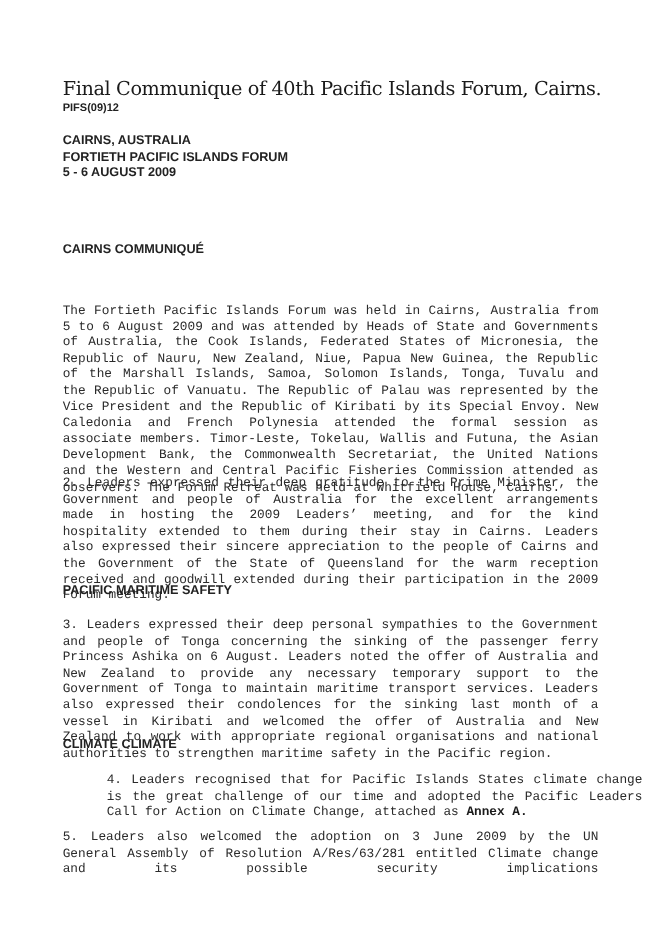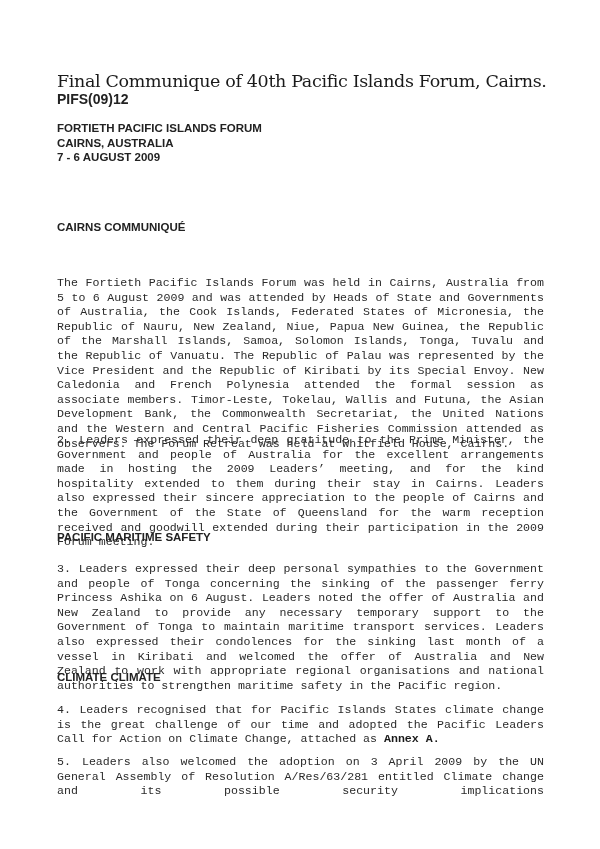--- a/index.html
+++ b/index.html
@@ -32,21 +32,21 @@
       white-space: nowrap;
       margin: 0;
       line-height: 22px;
     }
     .ref {
       position: absolute;
       left: 0;
       top: 92px;
       font-family: "Liberation Sans", sans-serif;
       font-weight: bold;
-      font-size: 14px;
+      font-size: 10px;
       color: #222;
       line-height: 14px;
     }
     .header-block {
       position: absolute;
       left: 0;
       top: 121px;
       font-family: "Liberation Sans", sans-serif;
       font-weight: bold;
       font-size: 11.5px;
@@ -81,34 +81,34 @@
 </head>
 <body>
 
 <div class="page">
 
   <h1 class="title">Final Communique of 40th Pacific Islands Forum, Cairns.</h1>
 
   <div class="ref">PIFS(09)12</div>
 
   <div class="header-block">
+    <div>CAIRNS, AUSTRALIA</div>
     <div>FORTIETH PACIFIC ISLANDS FORUM</div>
-    <div>CAIRNS, AUSTRALIA</div>
-    <div>7 - 6 AUGUST 2009</div>
+    <div>5 - 6 AUGUST 2009</div>
   </div>
 
   <h2 class="heading" style="top:220px;">CAIRNS COMMUNIQUÉ</h2>
 
   <p class="para" style="top:276px;">The Fortieth Pacific Islands Forum was held in Cairns, Australia from 5 to 6 August 2009 and was attended by Heads of State and Governments of Australia, the Cook Islands, Federated States of Micronesia, the Republic of Nauru, New Zealand, Niue, Papua New Guinea, the Republic of the Marshall Islands, Samoa, Solomon Islands, Tonga, Tuvalu and the Republic of Vanuatu. The Republic of Palau was represented by the Vice President and the Republic of Kiribati by its Special Envoy. New Caledonia and French Polynesia attended the formal session as associate members. Timor-Leste, Tokelau, Wallis and Futuna, the Asian Development Bank, the Commonwealth Secretariat, the United Nations and the Western and Central Pacific Fisheries Commission attended as observers. The Forum Retreat was held at Whitfield House, Cairns.</p>
 
   <p class="para" style="top:433px;">2. Leaders expressed their deep gratitude to the Prime Minister, the Government and people of Australia for the excellent arrangements made in hosting the 2009 Leaders’ meeting, and for the kind hospitality extended to them during their stay in Cairns. Leaders also expressed their sincere appreciation to the people of Cairns and the Government of the State of Queensland for the warm reception received and goodwill extended during their participation in the 2009 Forum meeting.</p>
 
   <h2 class="heading" style="top:530px;">PACIFIC MARITIME SAFETY</h2>
 
   <p class="para" style="top:562px;">3. Leaders expressed their deep personal sympathies to the Government and people of Tonga concerning the sinking of the passenger ferry Princess Ashika on 6 August. Leaders noted the offer of Australia and New Zealand to provide any necessary temporary support to the Government of Tonga to maintain maritime transport services. Leaders also expressed their condolences for the sinking last month of a vessel in Kiribati and welcomed the offer of Australia and New Zealand to work with appropriate regional organisations and national authorities to strengthen maritime safety in the Pacific region.</p>
 
   <h2 class="heading" style="top:670px;">CLIMATE CLIMATE</h2>
 
-  <p class="para" style="top:703px;"><span>4. Leaders recognised that for Pacific Islands States climate change is the great challenge of our time and adopted the Pacific Leaders Call for Action on Climate Change, attached as </span><b>Annex A.</b></p>
+  <p class="para" style="top:703px;margin-left:40px;"><span>4. Leaders recognised that for Pacific Islands States climate change is the great challenge of our time and adopted the Pacific Leaders Call for Action on Climate Change, attached as </span><b>Annex A.</b></p>
 
-  <p class="para" style="top:755px; text-align-last: justify;">5. Leaders also welcomed the adoption on 3 April 2009 by the UN General Assembly of Resolution A/Res/63/281 entitled Climate change and its possible security implications</p>
+  <p class="para" style="top:755px; text-align-last: justify;">5. Leaders also welcomed the adoption on 3 June 2009 by the UN General Assembly of Resolution A/Res/63/281 entitled Climate change and its possible security implications</p>
 
 </div>
 
 </body></html>

